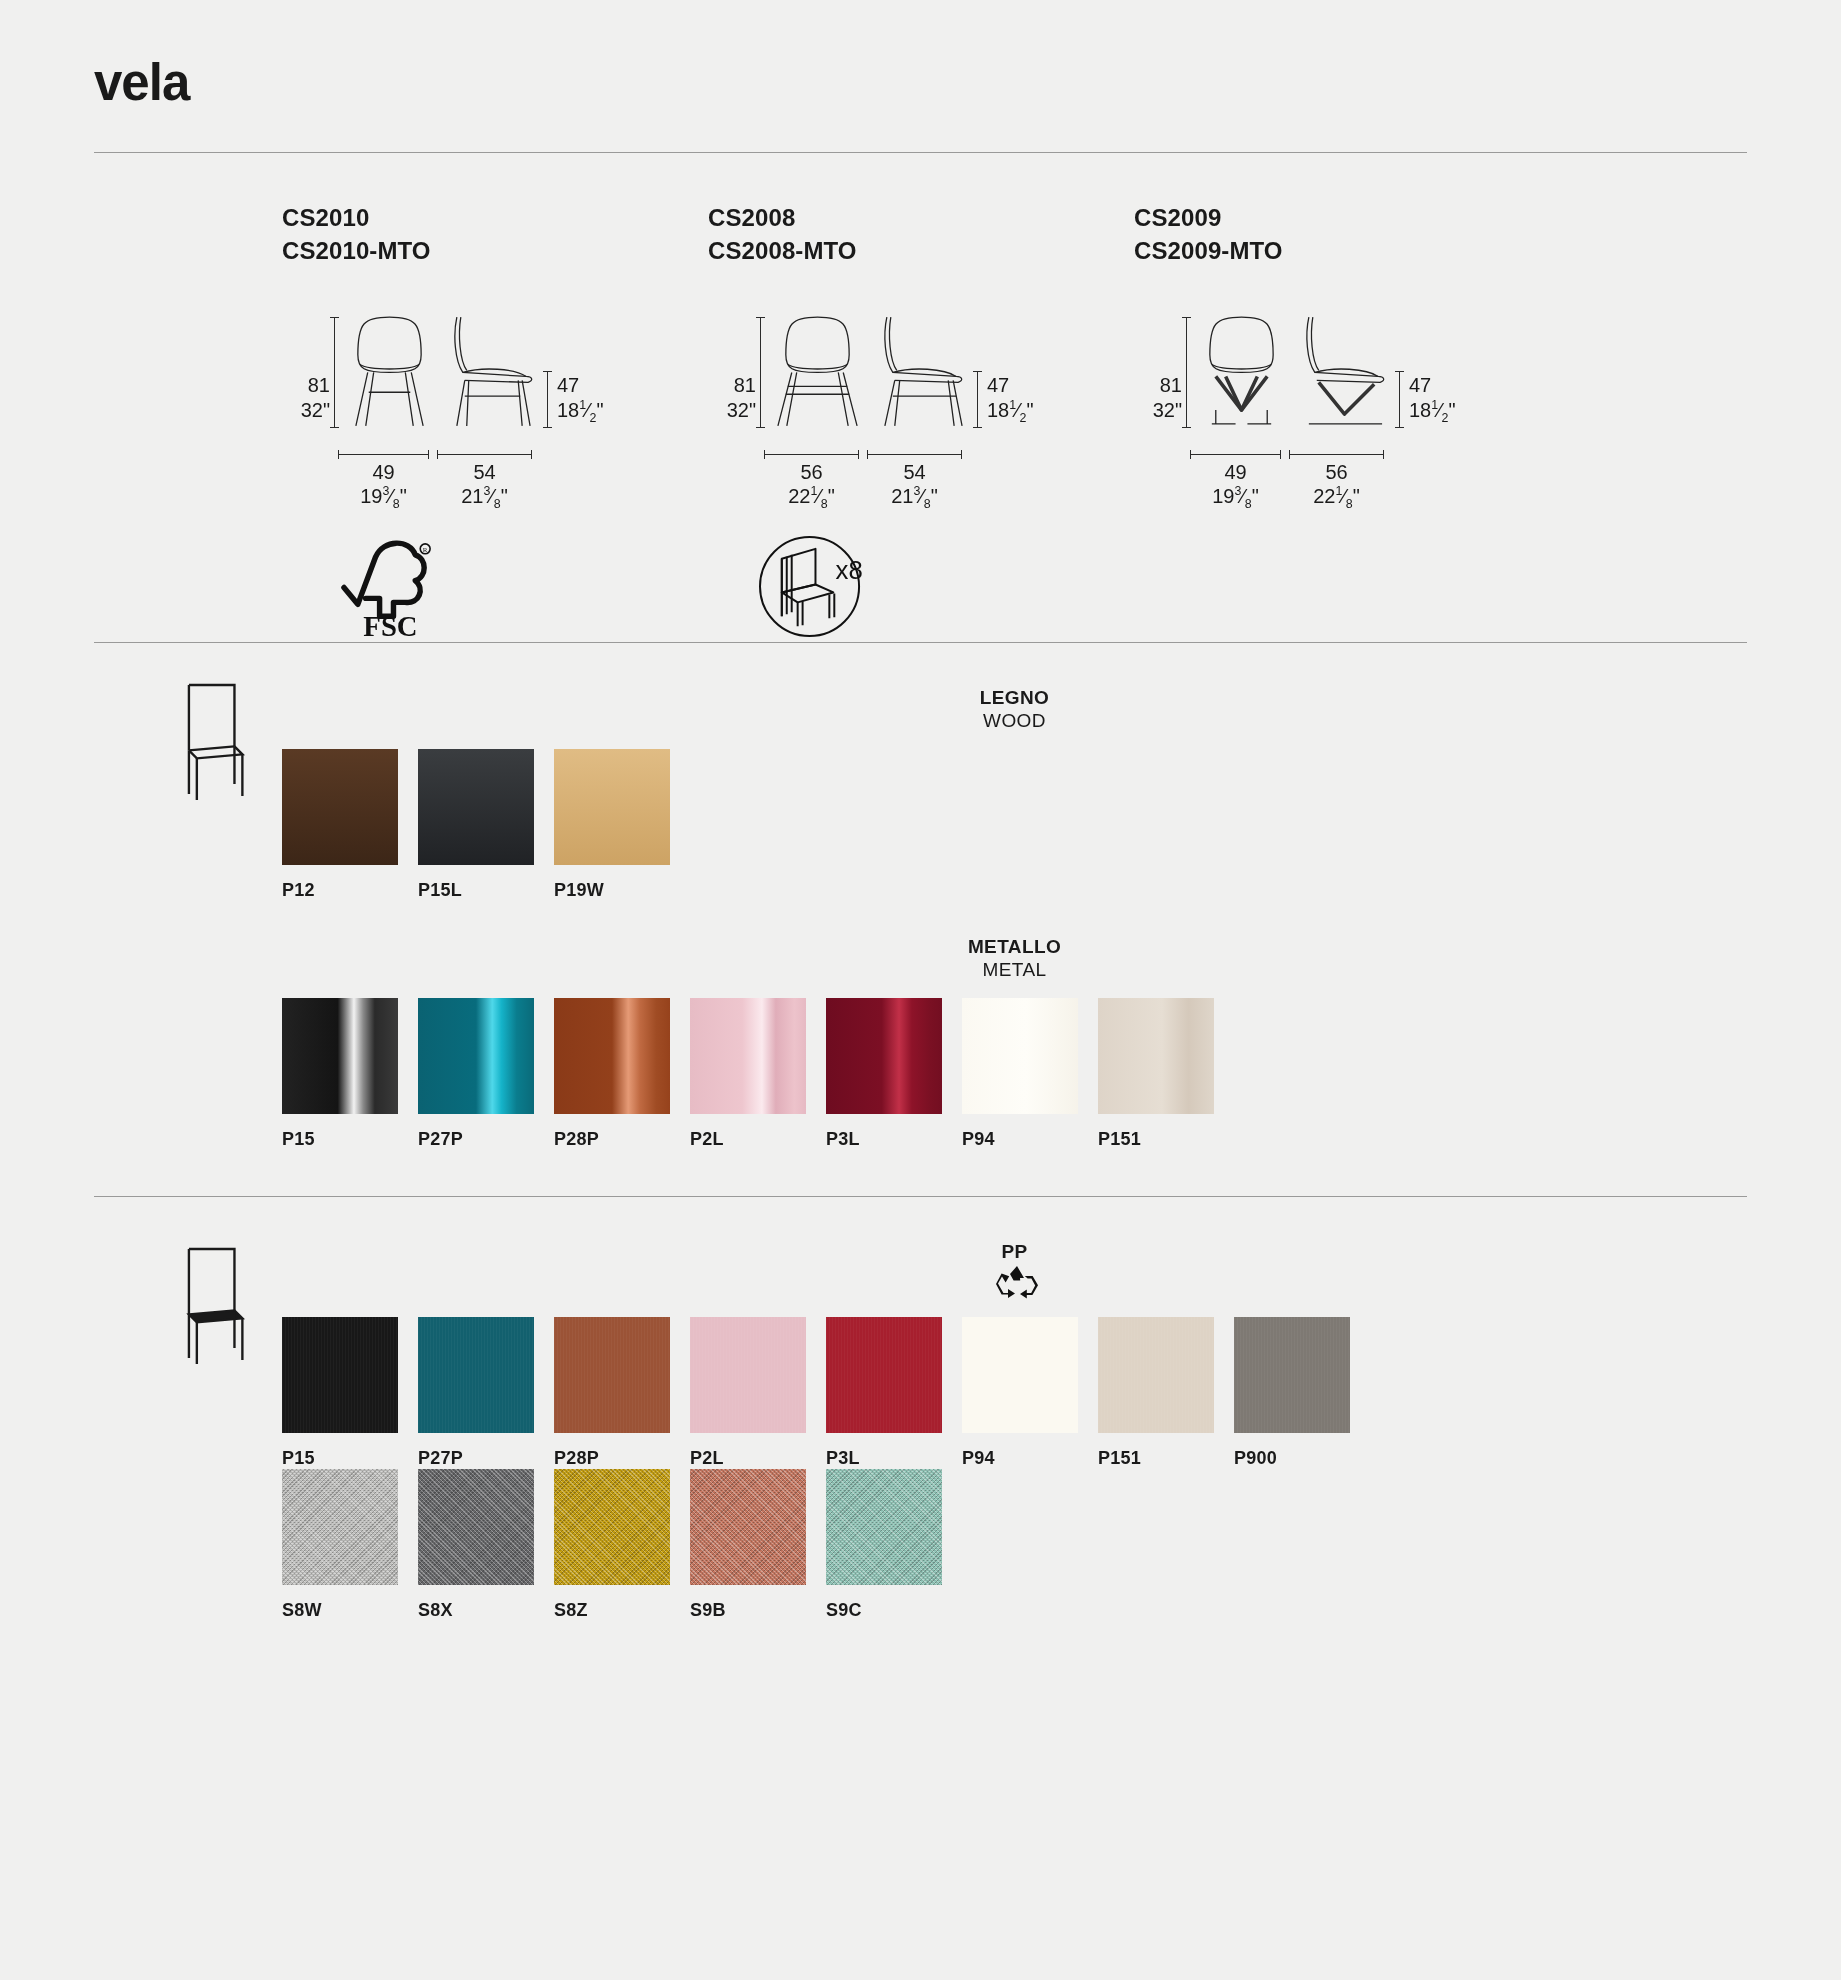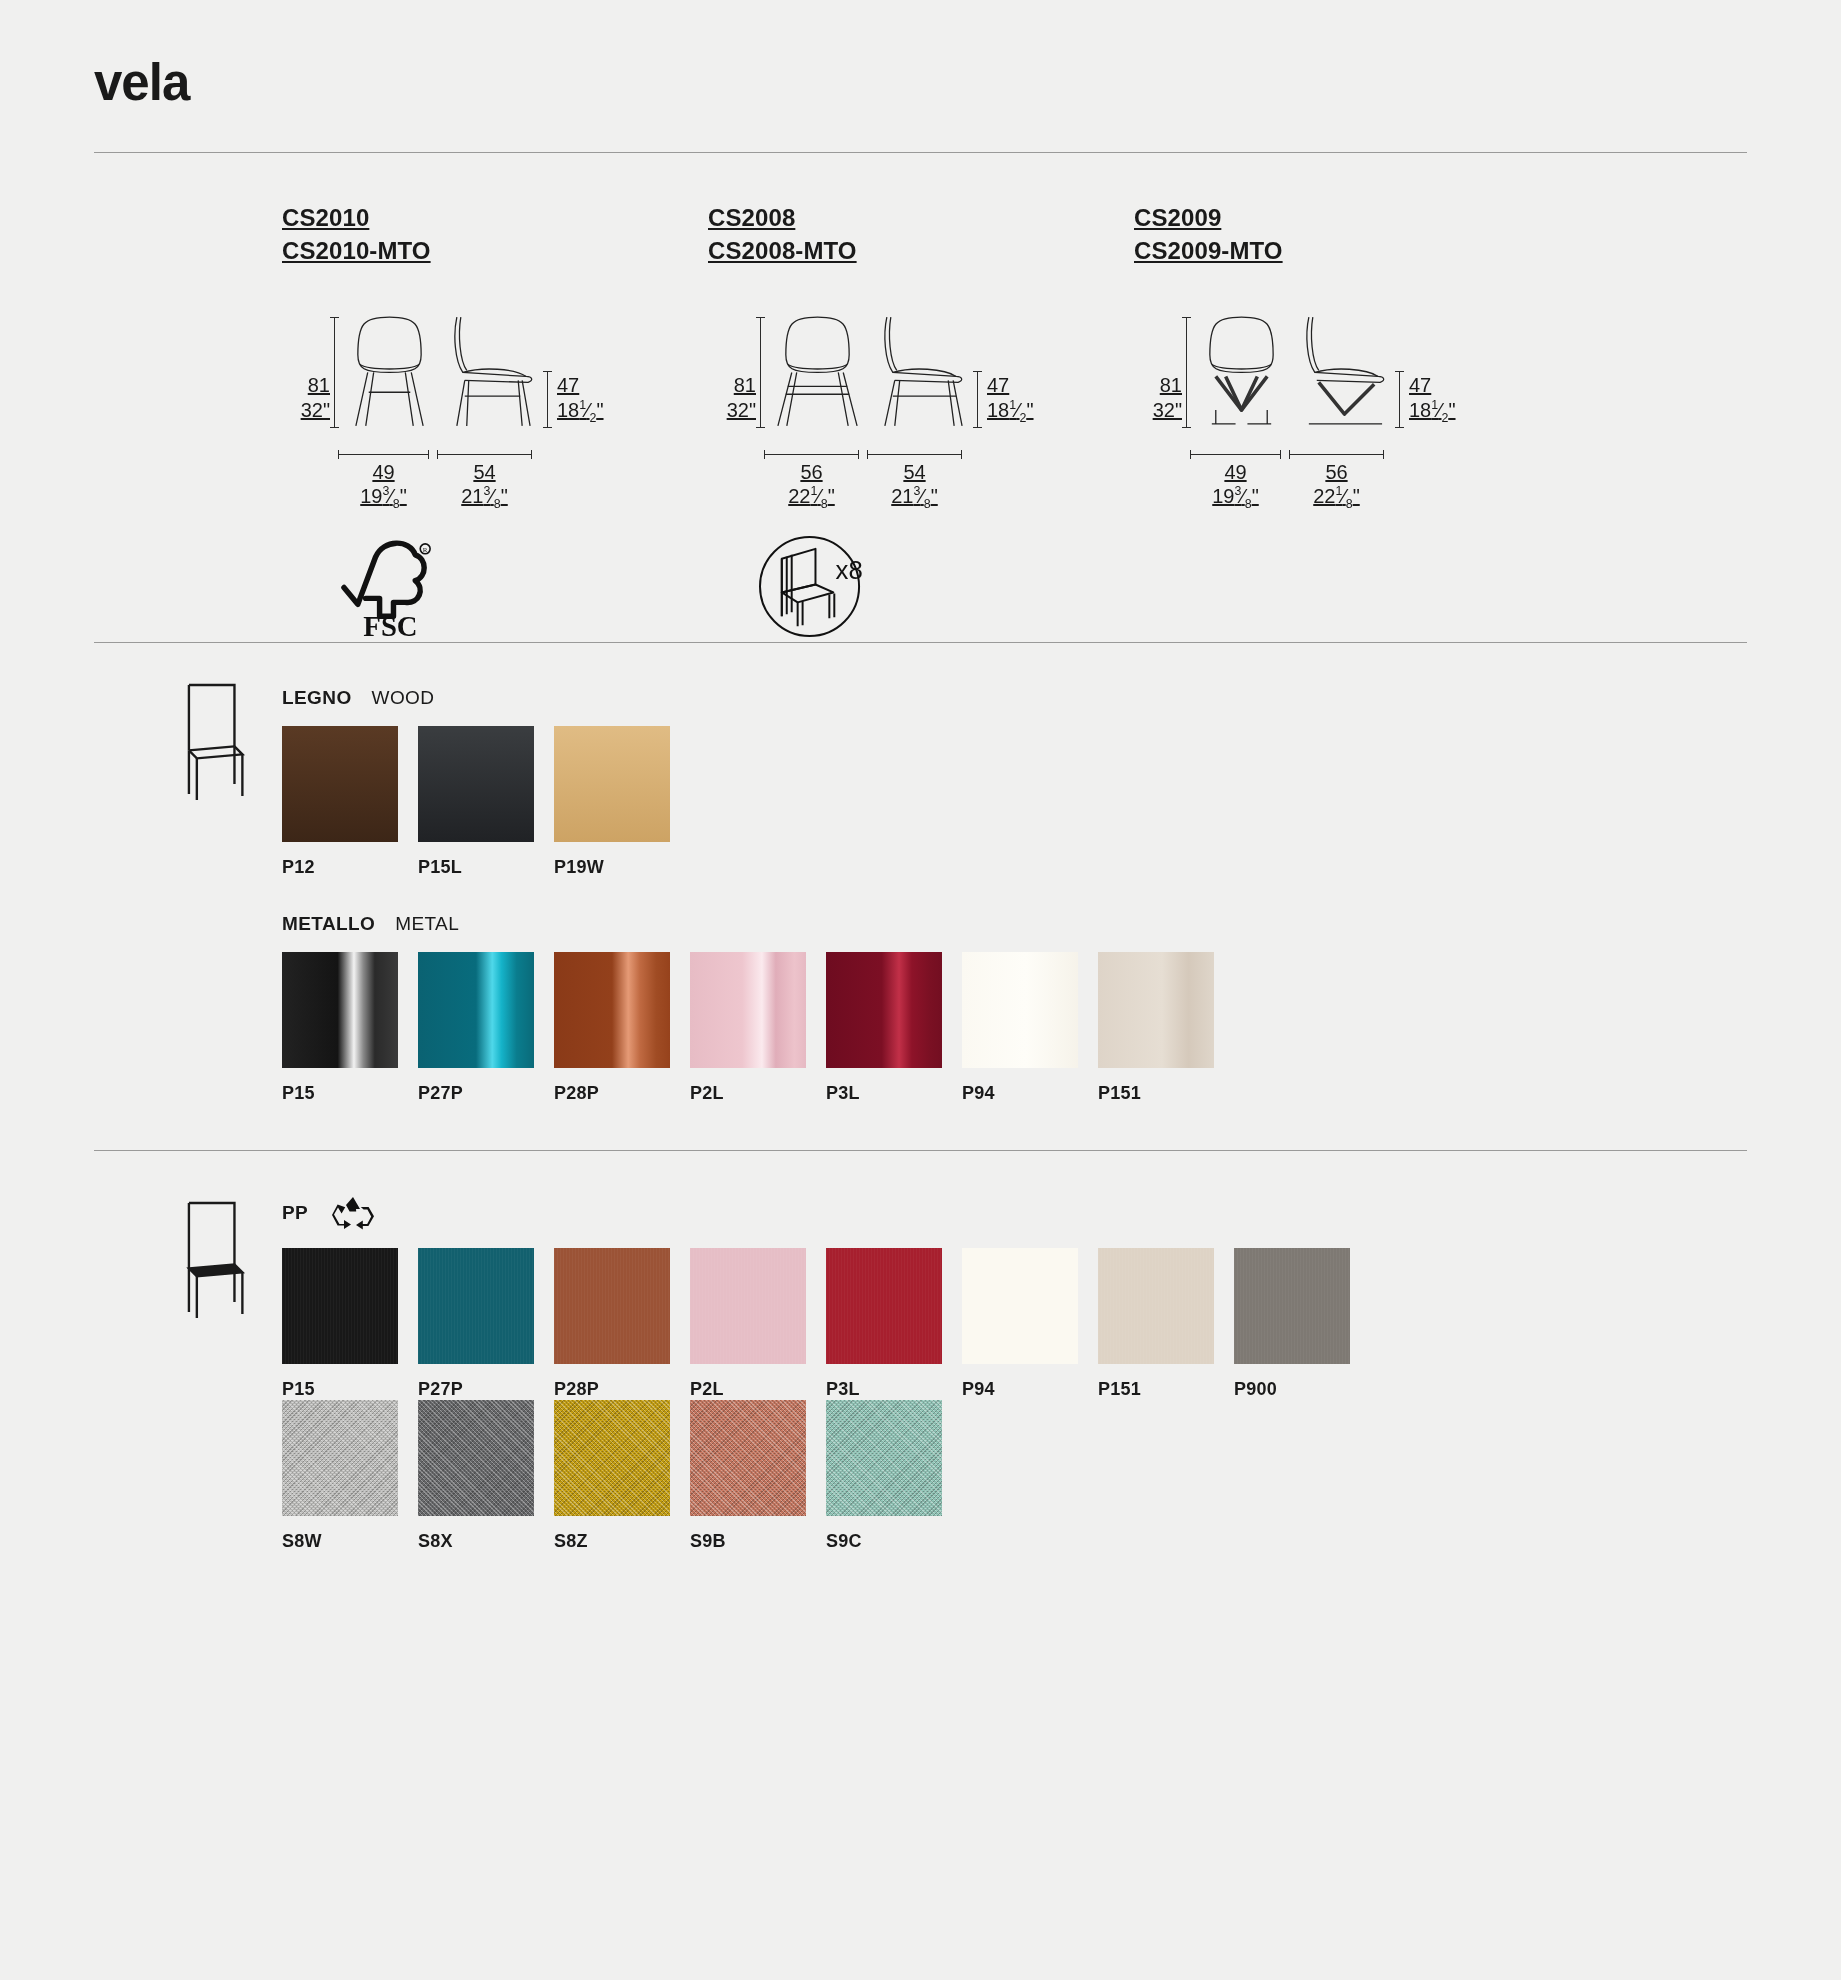--- a/index.html
+++ b/index.html
@@ -24,21 +24,21 @@
   .rule { height: 1px; background: #9a9a99; width: 100%; }
   .rule-top { margin-top: 44px; }
 
   
   .models {
     display: flex;
     padding-left: 188px;
     padding-top: 48px;
     gap: 0;
   }
-  .model { width: 426px; text-decoration: underline; }
+  .model { width: 426px; }
   .model-code {
     font-size: 24px;
     font-weight: 700;
     line-height: 1.38;
     letter-spacing: 0.1px;
   }
 
   .diagram { margin-top: 42px; position: relative; height: 178px; }
   .diag-row { display: flex; align-items: flex-end; height: 119px; }
 
@@ -73,22 +73,23 @@
 
   .badges { margin-top: 46px; height: 109px; position: relative; }
 
   
   .section { position: relative; padding-left: 188px; }
   .sec-head {
     font-size: 19px;
     letter-spacing: 0.4px;
     display: flex;
     align-items: center;
-    gap: 20px;
+    gap: 1px;
     margin-bottom: 17px;
+    flex-direction: column;
   }
   .sec-head b { font-weight: 700; }
   .sec-head .reg { font-weight: 400; }
 
   .swatch-row { display: flex; gap: 20px; }
   .sw { width: 116px; }
   .sw-chip { width: 116px; height: 116px; }
   .sw-label {
     font-size: 18px;
     font-weight: 700;

